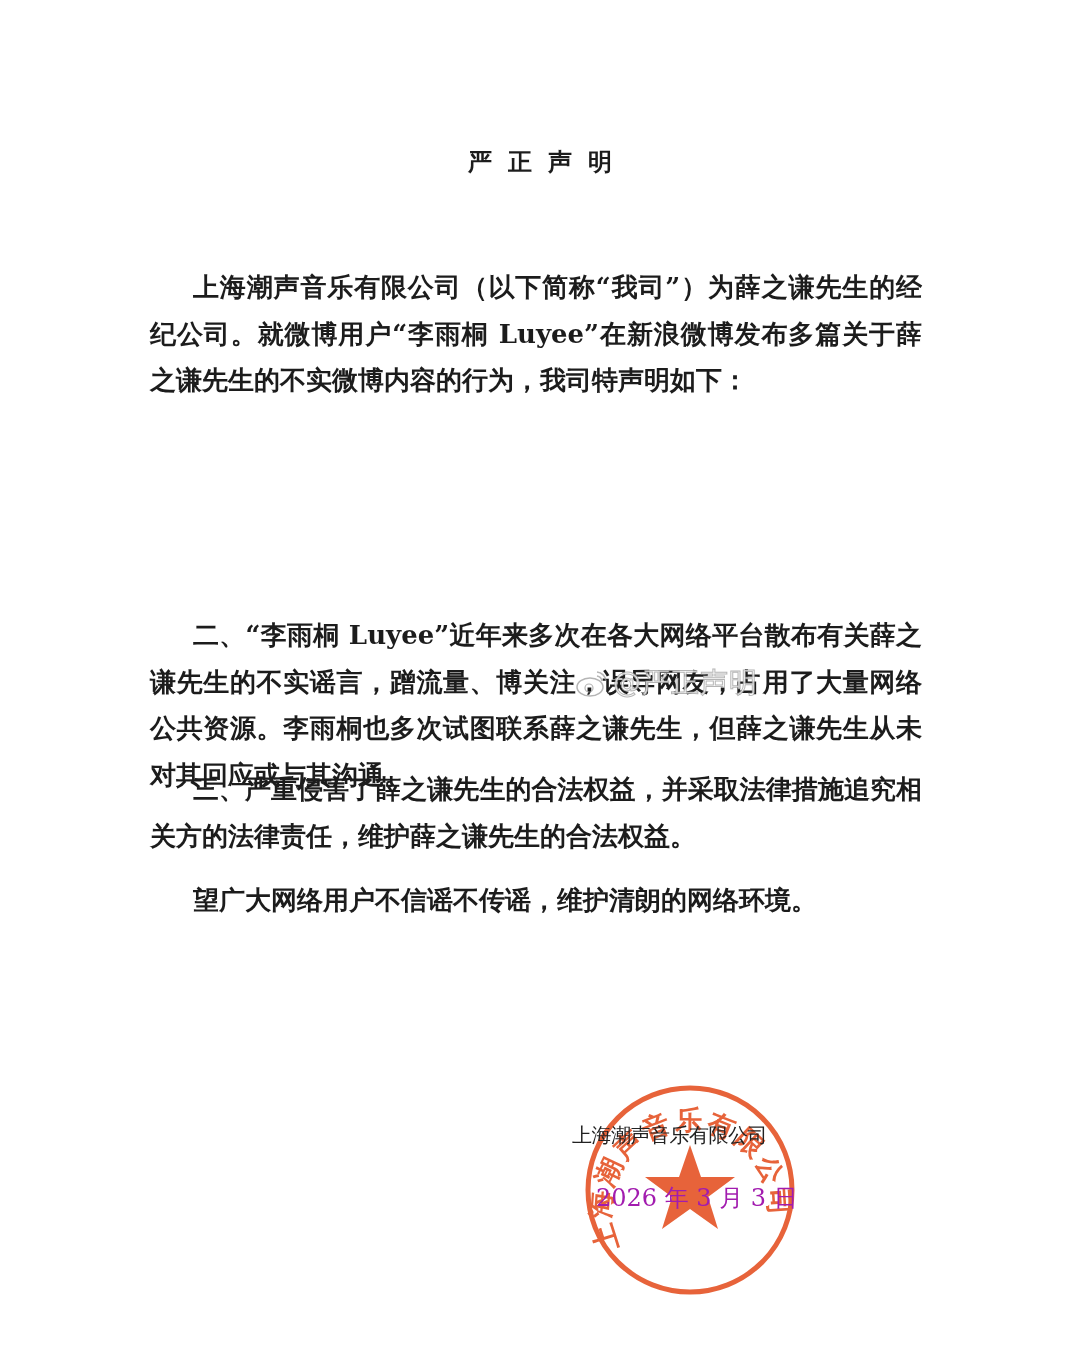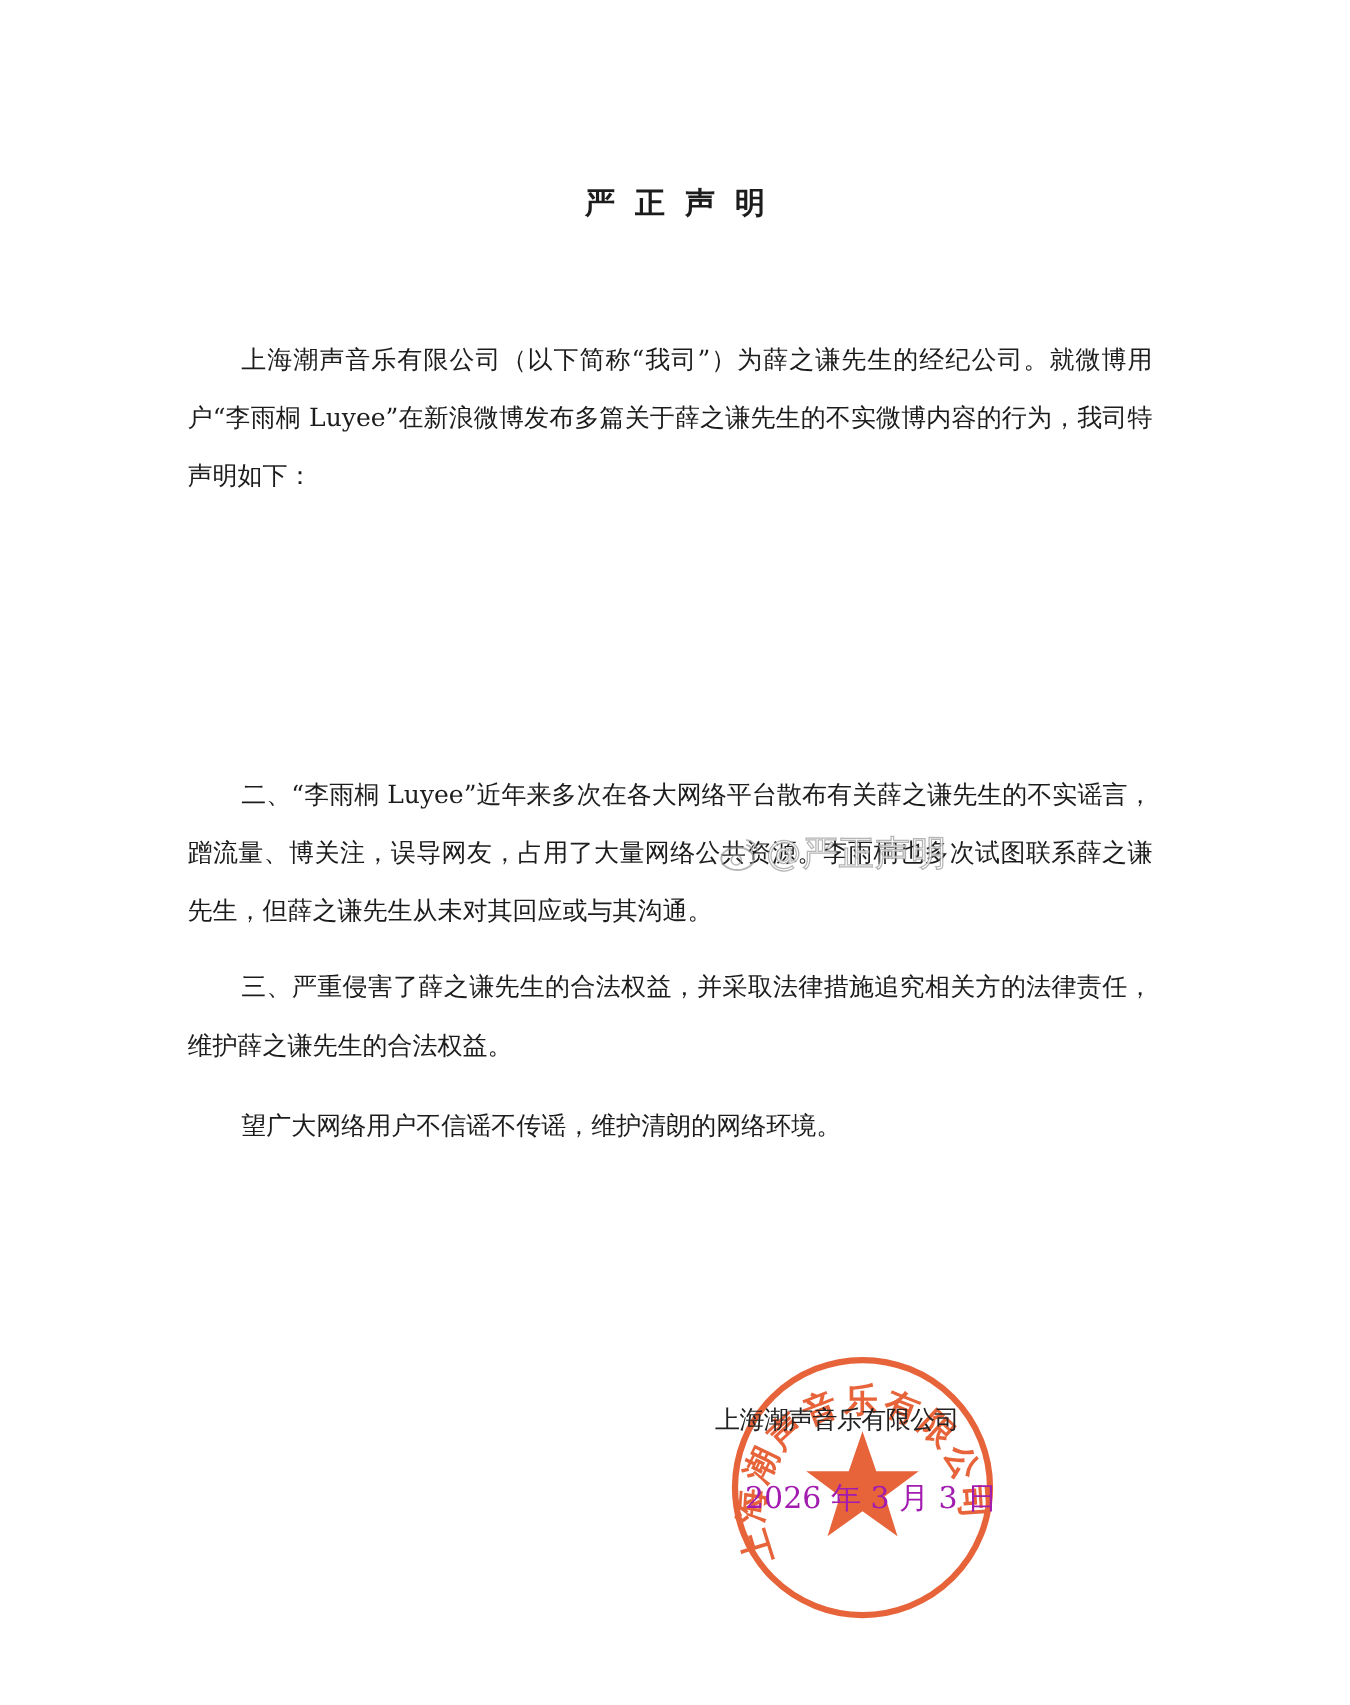--- a/index.html
+++ b/index.html
@@ -7,22 +7,23 @@
       width: 1080px; height: 1364px; background: #ffffff; position: relative; overflow: hidden;
       font-family: "DejaVu Serif", "Liberation Serif", serif; color: #1c1c1c;
     }
     .page { position: absolute; left: 0; top: 0; width: 1024px; height: 1364px; }
     .title {
       position: absolute; left: 0; width: 1080px; top: 146px; text-align: center;
       font-size: 24px; font-weight: bold; letter-spacing: 16px; padding-left: 16px; box-sizing: border-box;
       font-family: "DejaVu Sans", "Liberation Sans", sans-serif;
     }
     .body-text {
-      position: absolute; left: 150px; width: 772px; font-size: 20px; line-height: 46.5px;
+      position: absolute; left: 150px; width: 772px; font-size: 26px; line-height: 46.5px;
       text-align: justify;
+      font-weight: bold;
     }
     .para { margin: 0; text-indent: 43px; }
     .p1 { top: 264px; }
     .p2 { top: 404px; }
     .p3 { top: 612px; }
     .p4 { top: 766px; }
     .p5 { top: 877px; }
     .p6 { top: 932px; }
     .signature {
       position: absolute; left: 572px; top: 1122px; font-size: 20px; color: #222;

